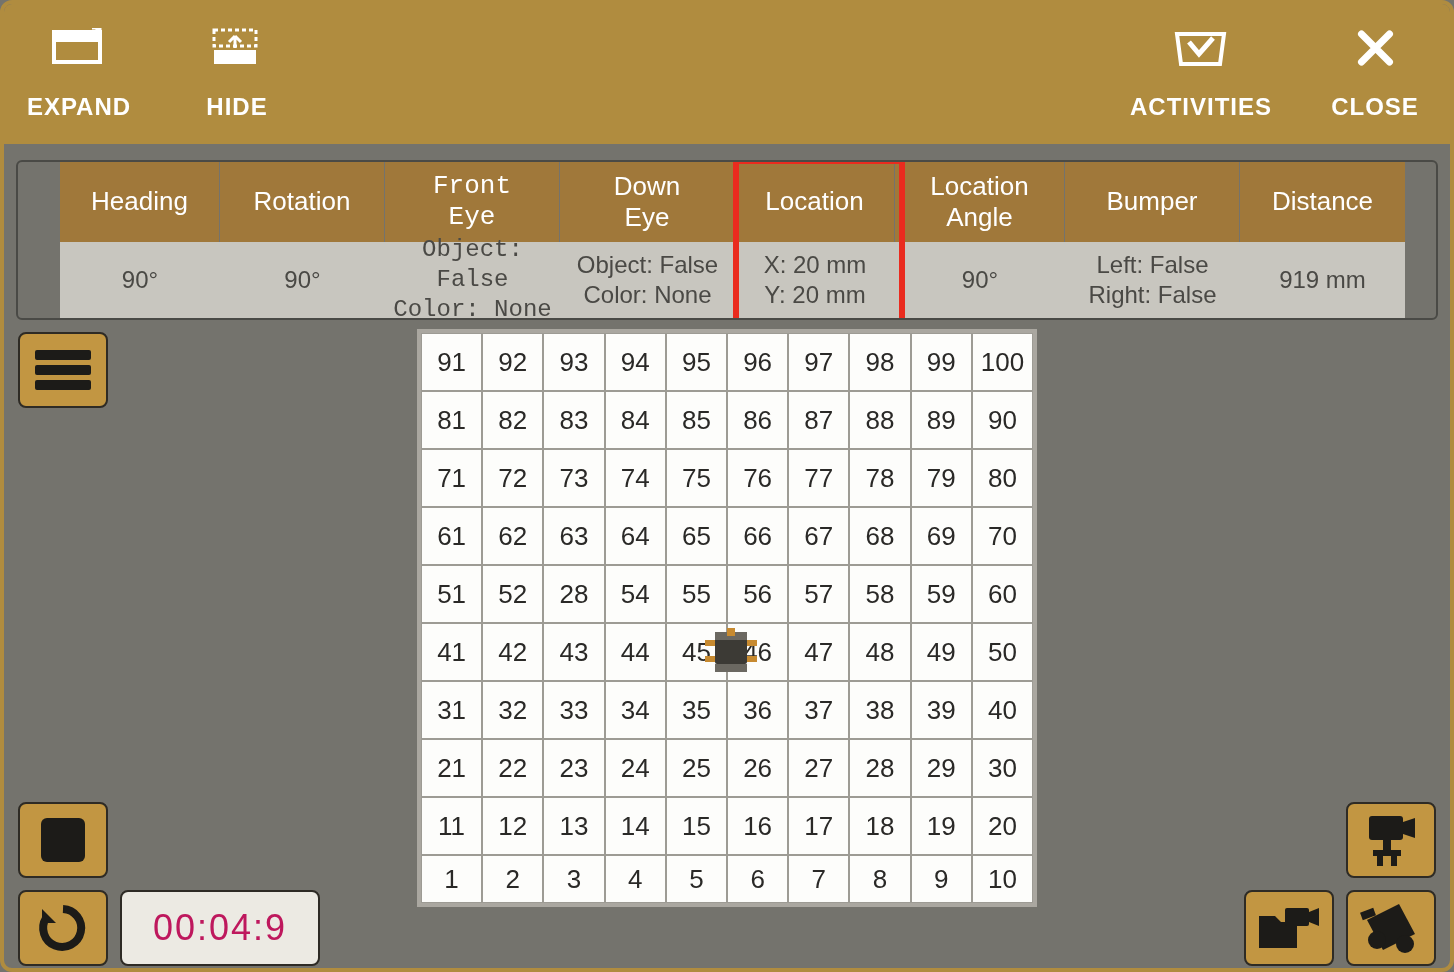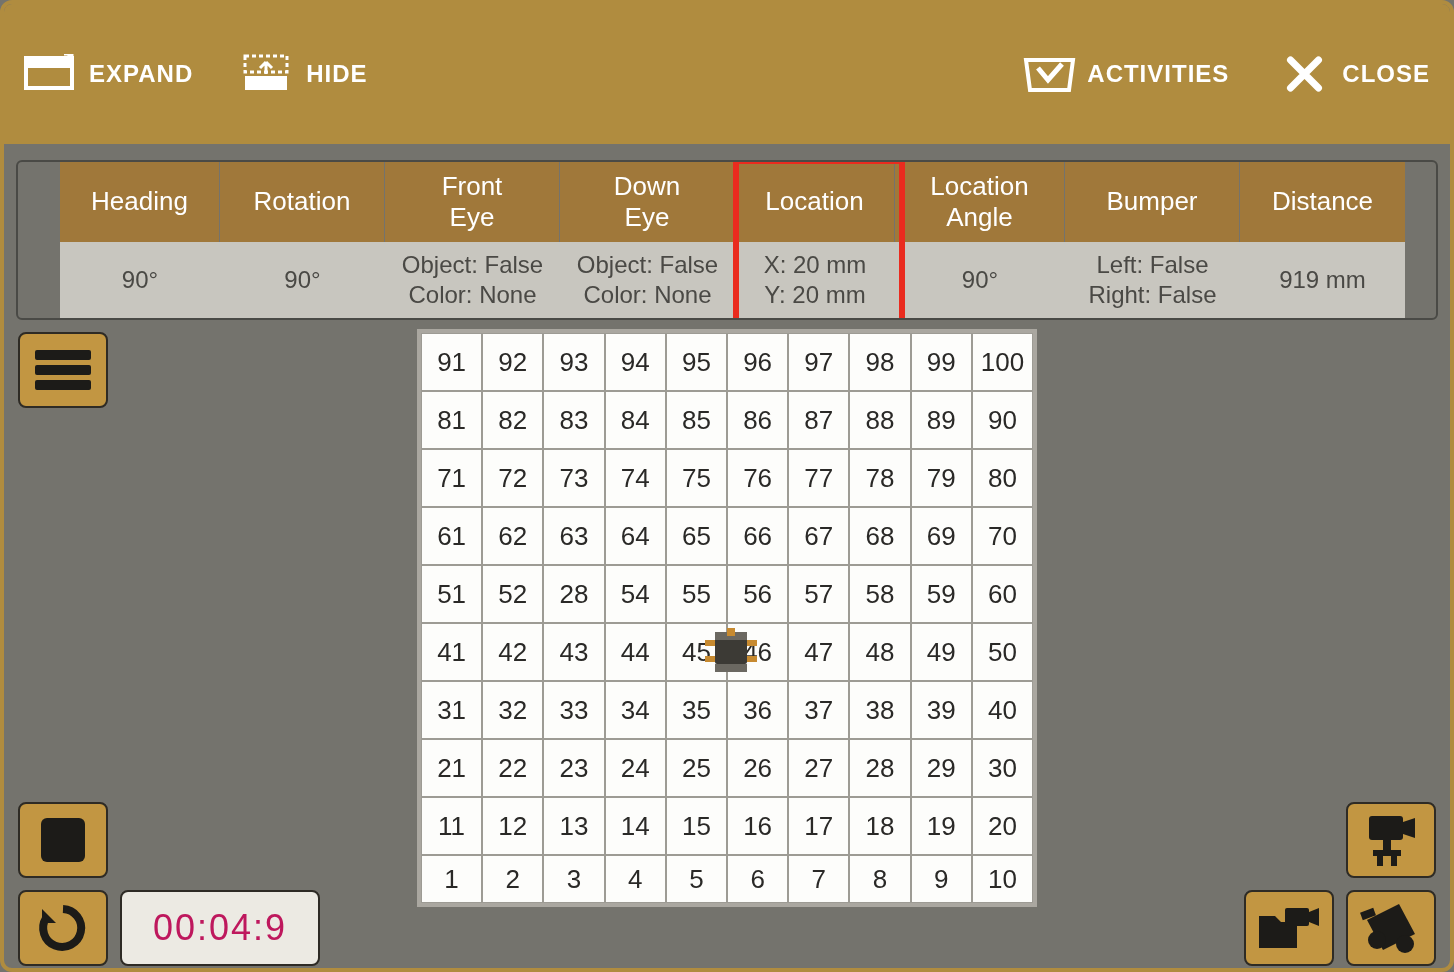--- a/index.html
+++ b/index.html
@@ -18,24 +18,24 @@
     background: #b08c3f;
     display: flex;
     align-items: center;
     color: #fff;
     padding: 0 20px;
   }
   .topbar .left, .topbar .right { display: flex; gap: 48px; }
   .topbar .right { margin-left: auto; }
   .tb-btn {
     display: flex;
-    flex-direction: row;
-    align-items: center;
-    justify-content: center;
-    gap: 10px;
+    flex-direction: column;
+    align-items: center;
+    justify-content: center;
+    gap: 25px;
     cursor: pointer;
     min-width: 110px;
     text-align: right;
   }
   .tb-btn .lbl {
     font-size: 24px;
     font-weight: bold;
     letter-spacing: 1px;
   }
   .tb-icon { width: 55px; height: 40px; }
@@ -72,21 +72,21 @@
     align-items: center;
     justify-content: center;
     text-align: center;
     line-height: 1.25;
     padding: 6px 4px;
     height: 76px;
   }
   .cell { flex: 0 0 auto; }
   .c-heading  { width: 160px; }
   .c-rotation { width: 165px; }
-  .c-fronteye { width: 175px; }
+  .c-fronteye { width: 175px; font-family: Liberation Mono, monospace; }
   .c-downeye  { width: 175px; }
   .c-location { width: 160px; }
   .c-locangle { width: 170px; }
   .c-bumper   { width: 175px; }
   .c-distance { width: 165px; }
 
   .loc-highlight {
     position: relative;
   }
   .loc-highlight::after {

